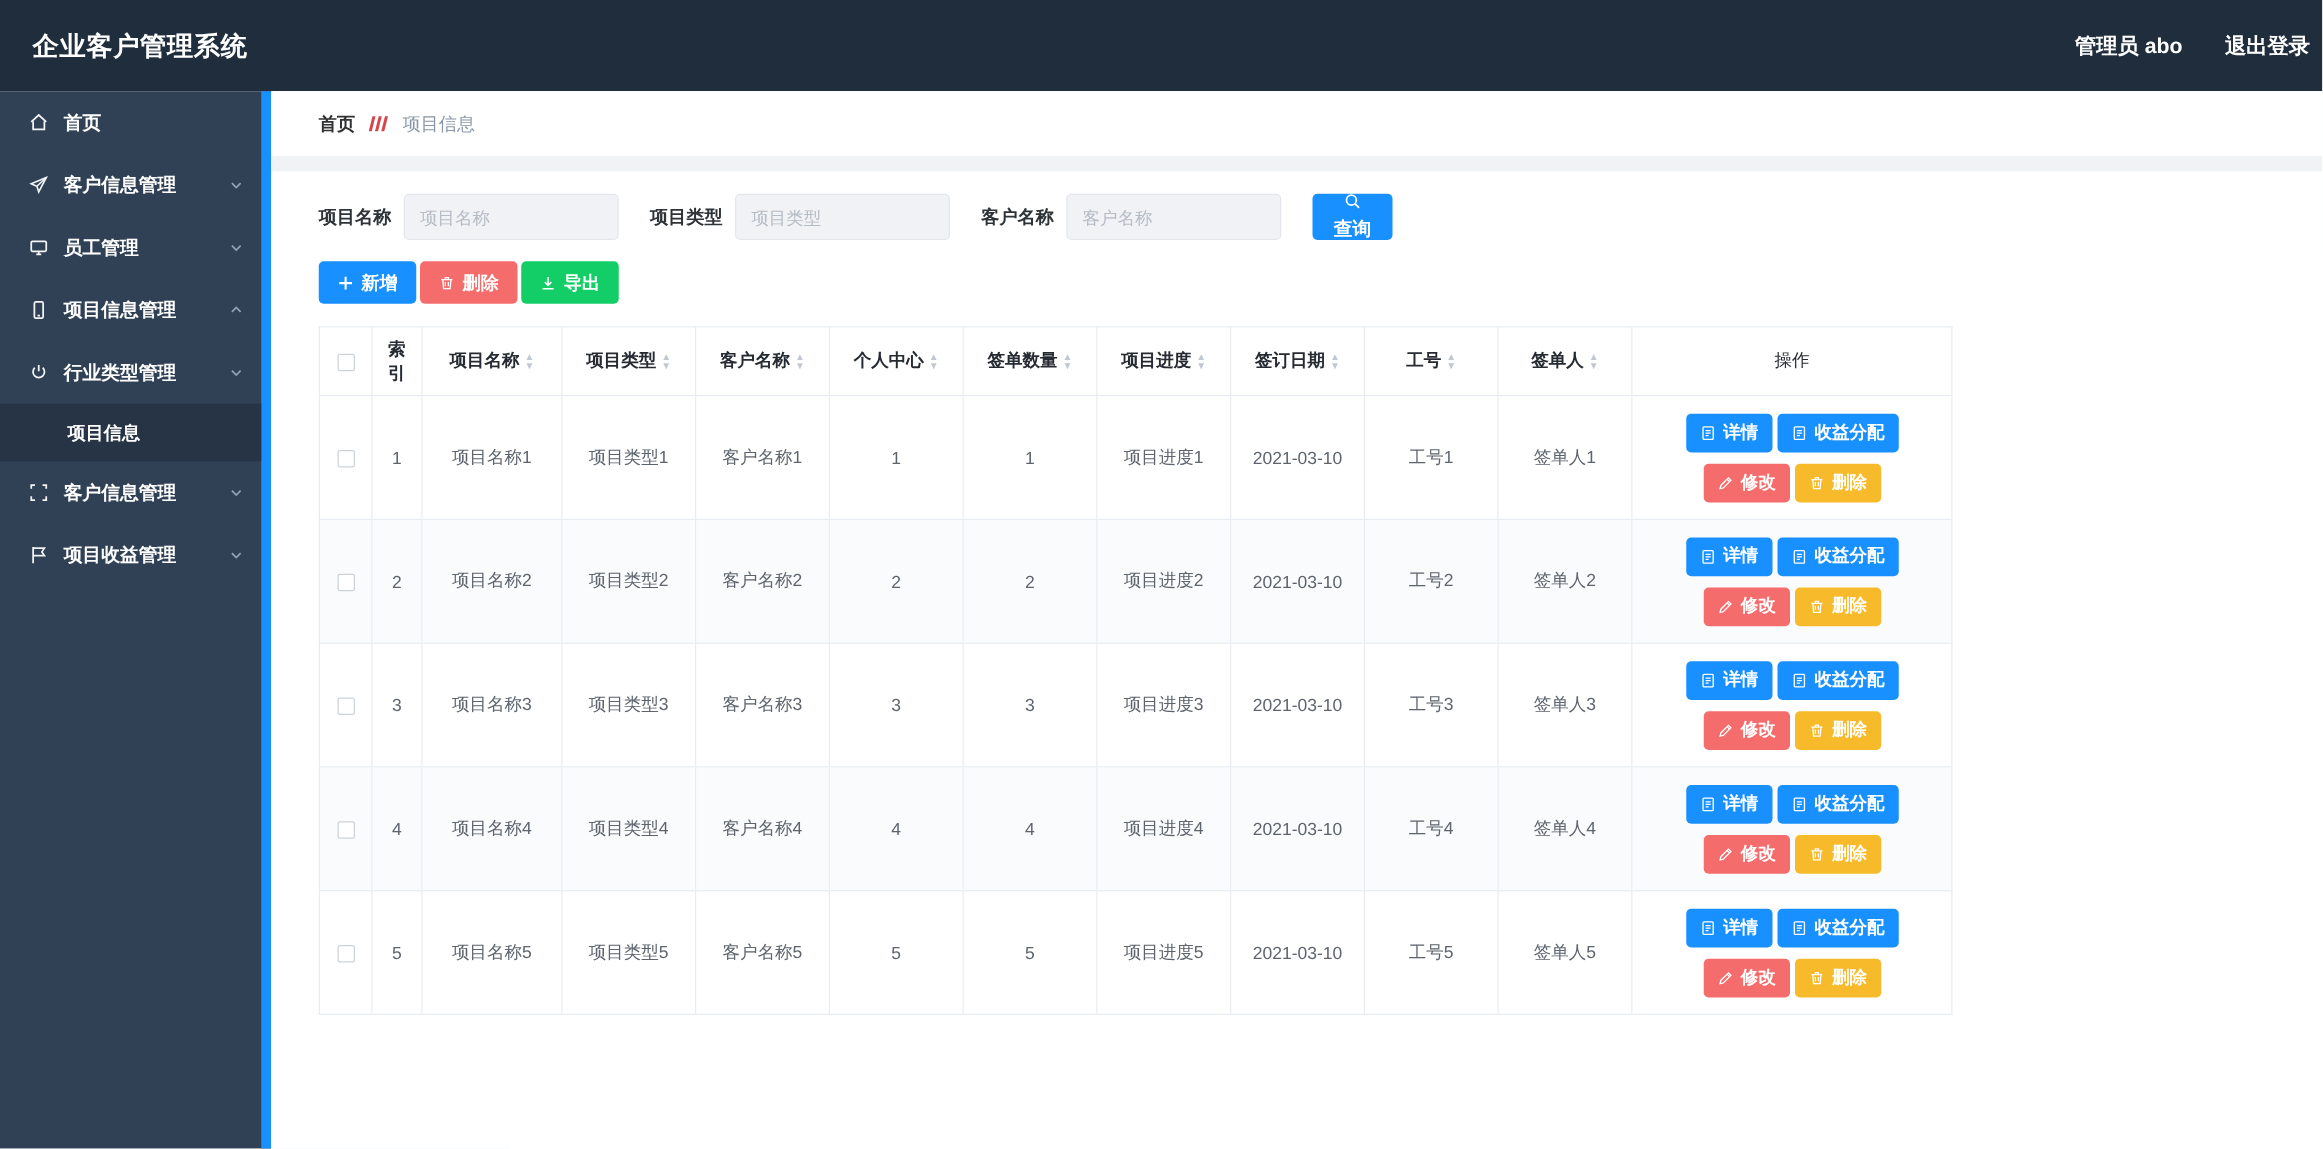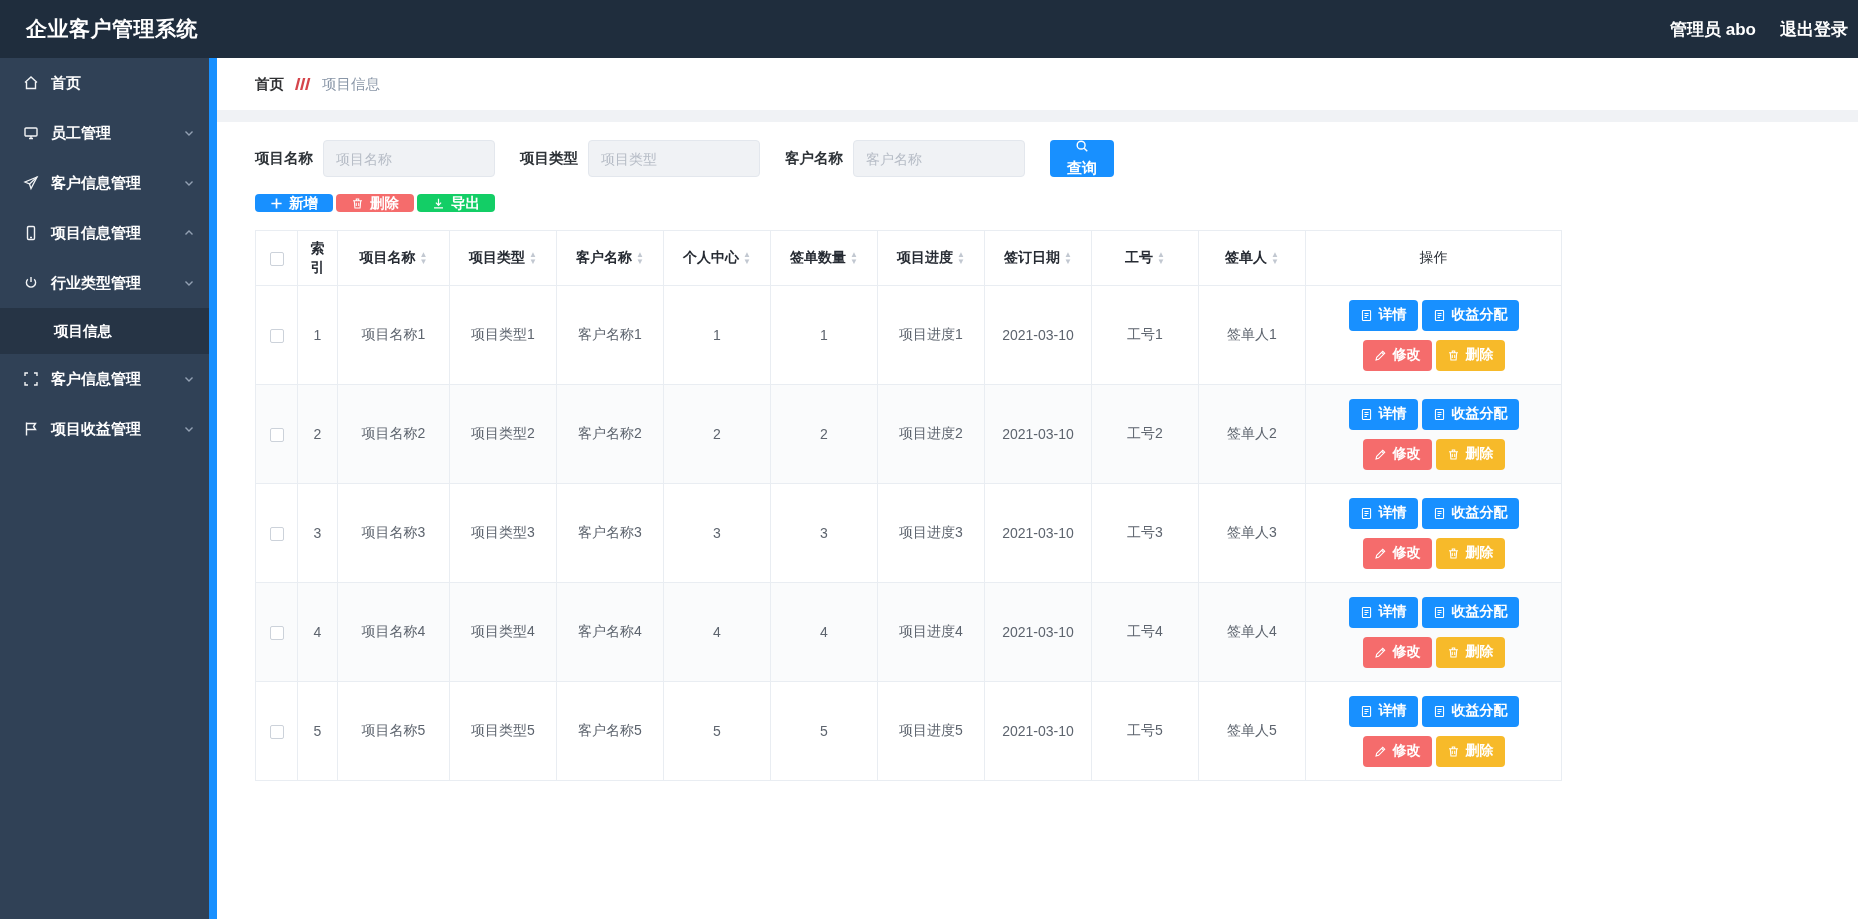--- a/index.html
+++ b/index.html
@@ -1,22 +1,22 @@
 <!DOCTYPE html>
 <html><head>
 <meta charset="utf-8">
 <style>
   html,body{margin:0;padding:0;}
   body{font-family:"Liberation Sans","DejaVu Sans",sans-serif;background:#fff;}
   .screen{width:1858px;height:919px;overflow:hidden;background:#fff;display:flex;flex-direction:column;}
 
   
-  .navbar{height:58px;background:#1f2d3d;display:flex;align-items:center;padding:0 10px 0 26px;flex-shrink:0;}
+  .navbar{height:73px;background:#1f2d3d;display:flex;align-items:center;padding:0 10px 0 26px;flex-shrink:0;}
   .navbar-title{color:#fff;font-size:21px;font-weight:bold;letter-spacing:.5px;white-space:nowrap;}
-  .navbar-right{margin-left:auto;display:flex;align-items:center;gap:24px;}
+  .navbar-right{margin-left:auto;display:flex;align-items:center;gap:34px;}
   .navbar-link{color:#fff;font-size:17px;font-weight:bold;cursor:pointer;white-space:nowrap;}
 
   
   .layout{flex:1;display:flex;min-height:0;}
   .sidebar{width:217px;background:#304156;border-right:8px solid #1890ff;flex-shrink:0;box-sizing:border-box;}
   .menu-item{height:50px;display:flex;align-items:center;padding:0 14px 0 22px;color:#fdfdfd;font-size:15px;font-weight:bold;cursor:pointer;}
   .mi-icon{width:18px;height:18px;margin-right:11px;display:inline-flex;align-items:center;justify-content:center;color:#f2f4f6;flex-shrink:0;}
   .mi-label{flex:1;text-align:left;white-space:nowrap;}
   .chev{color:#93a1b3;display:inline-flex;flex-shrink:0;}
   .chev.up svg{transform:rotate(180deg);}
@@ -38,21 +38,21 @@
   .f-input::placeholder{color:#b6bcc6;}
 
   
   .btn{display:inline-flex;align-items:center;justify-content:center;gap:6px;border:none;border-radius:4px;color:#fff;font-weight:bold;cursor:pointer;font-family:inherit;white-space:nowrap;}
   .btn-primary{background:#1890ff;}
   .btn-danger{background:#f56c6c;}
   .btn-success{background:#13ce66;}
   .btn-warning{background:#f7ba2a;}
   .btn-search{height:37px;padding:0 17px;font-size:15px;flex-direction:column;}
   .toolbar{margin-top:17px;display:flex;gap:3px;}
-  .btn-tb{height:18px;padding:0 15px;font-size:14.5px;}
+  .btn-tb{height:34px;padding:0 15px;font-size:14.5px;}
   .btn-sm{height:31px;padding:0 11px;font-size:14px;}
 
   
   .grid{margin-top:18px;border-collapse:collapse;table-layout:fixed;width:1306px;}
   .grid th,.grid td{border:1px solid #e9edf2;text-align:center;vertical-align:middle;padding:4px 6px;box-sizing:border-box;}
   .grid th{height:55px;font-size:14px;color:#262b33;background:#fff;}
   .grid td{height:99px;font-size:14px;color:#5d646e;}
   .grid tbody tr:nth-child(even){background:#fafbfc;}
   .th-flex{display:flex;align-items:center;justify-content:center;font-weight:bold;}
   .sort{display:inline-flex;flex-direction:column;align-items:center;margin-left:4px;color:#c2c8d1;cursor:pointer;}
@@ -84,41 +84,41 @@
               <path d="M2 7.5L8 2l6 5.5"></path>
               <path d="M3.5 7v6.5h9V7"></path>
             </svg>
         </span>
         <span class="mi-label">首页</span>
       </div>
 
 
       <div class="menu-item">
         <span class="mi-icon">
+          <svg viewBox="0 0 16 16" width="16" height="16" fill="none" stroke="currentColor" stroke-width="1.3">
+              <path d="M14 2L2 7l4.5 2L8 13.5 14 2z"></path>
+              <path d="M6.5 9l7.5-7"></path>
+            </svg>
+        </span>
+        <span class="mi-label">客户信息管理</span>
+        <span class="chev">
+            <svg viewBox="0 0 12 12" width="12" height="12" fill="none" stroke="currentColor" stroke-width="1.4">
+              <path d="M2.5 4.5L6 8l3.5-3.5"></path>
+            </svg>
+          </span>
+      </div>
+
+      <div class="menu-item">
+        <span class="mi-icon">
           <svg viewBox="0 0 16 16" width="16" height="16" fill="none" stroke="currentColor" stroke-width="1.4">
               <rect x="2" y="3" width="12" height="8" rx="1"></rect>
               <path d="M6 13.5h4M8 11v2.5"></path>
             </svg>
         </span>
         <span class="mi-label">员工管理</span>
-        <span class="chev">
-            <svg viewBox="0 0 12 12" width="12" height="12" fill="none" stroke="currentColor" stroke-width="1.4">
-              <path d="M2.5 4.5L6 8l3.5-3.5"></path>
-            </svg>
-          </span>
-      </div>
-
-      <div class="menu-item">
-        <span class="mi-icon">
-          <svg viewBox="0 0 16 16" width="16" height="16" fill="none" stroke="currentColor" stroke-width="1.3">
-              <path d="M14 2L2 7l4.5 2L8 13.5 14 2z"></path>
-              <path d="M6.5 9l7.5-7"></path>
-            </svg>
-        </span>
-        <span class="mi-label">客户信息管理</span>
         <span class="chev">
             <svg viewBox="0 0 12 12" width="12" height="12" fill="none" stroke="currentColor" stroke-width="1.4">
               <path d="M2.5 4.5L6 8l3.5-3.5"></path>
             </svg>
           </span>
       </div>
 
       <div class="menu-item">
         <span class="mi-icon">
           <svg viewBox="0 0 16 16" width="16" height="16" fill="none" stroke="currentColor" stroke-width="1.4">

